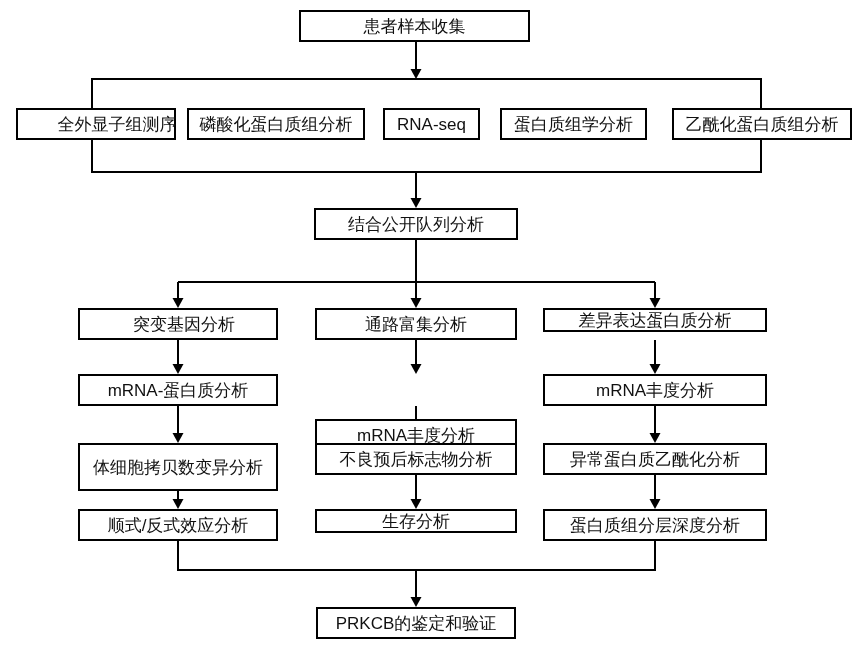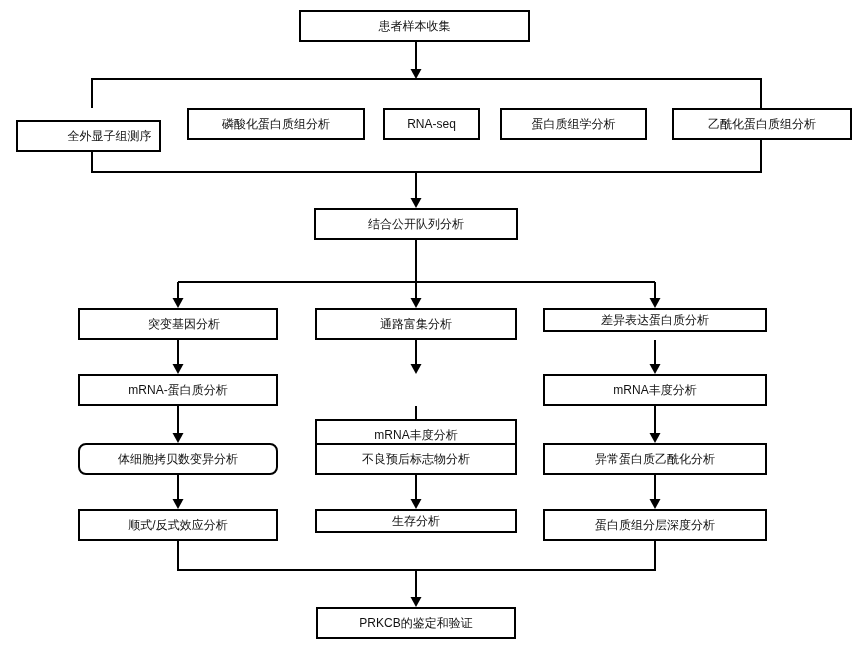--- a/index.html
+++ b/index.html
@@ -21,21 +21,21 @@
     top: 0;
     width: 865px;
     height: 650px;
   }
   .node {
     position: absolute;
     box-sizing: border-box;
     border: 2px solid #000000;
     background: #ffffff;
     color: #111111;
-    font-size: 12px;
+    font-size: 17px;
     line-height: 1;
     display: flex;
     align-items: center;
     justify-content: center;
     white-space: nowrap;
     text-align: center;
   }
 </style>
 </head>
 <body>
@@ -91,31 +91,31 @@
       <path d="M410.5,499 L421.5,499 L416,509 Z"></path>
       <path d="M649.5,364 L660.5,364 L655,374 Z"></path>
       <path d="M649.5,433 L660.5,433 L655,443 Z"></path>
       <path d="M649.5,499 L660.5,499 L655,509 Z"></path>
       <path d="M410.5,597 L421.5,597 L416,607 Z"></path>
     </g>
   </svg>
 
   <div class="node" style="left:299px; top:10px; width:231px; height:32px;">患者样本收集</div>
 
-  <div class="node" style="left:16px; top:120px; width:145px; height:32px;padding-left:42px;">全外显子组测序</div>
+  <div class="node" style="left:16px; top:108px; width:160px; height:32px;padding-left:42px;">全外显子组测序</div>
   <div class="node" style="left:187px; top:108px; width:178px; height:32px;">磷酸化蛋白质组分析</div>
   <div class="node" style="left:383px; top:108px; width:97px; height:32px;">RNA-seq</div>
   <div class="node" style="left:500px; top:108px; width:147px; height:32px;">蛋白质组学分析</div>
   <div class="node" style="left:672px; top:108px; width:180px; height:32px;">乙酰化蛋白质组分析</div>
 
   <div class="node" style="left:314px; top:208px; width:204px; height:32px;">结合公开队列分析</div>
 
   <div class="node" style="left:78px; top:308px; width:200px; height:32px;padding-left:12px;">突变基因分析</div>
   <div class="node" style="left:78px; top:374px; width:200px; height:32px;">mRNA-蛋白质分析</div>
-  <div class="node" style="left:78px; top:443px; width:200px; height:32px;border-radius:8px;">体细胞拷贝数变异分析</div>
+  <div class="node" style="left:78px; top:443px; width:200px; height:48px;">体细胞拷贝数变异分析</div>
   <div class="node" style="left:78px; top:509px; width:200px; height:32px;">顺式/反式效应分析</div>
 
   <div class="node" style="left:315px; top:308px; width:202px; height:32px;">通路富集分析</div>
   <div class="node" style="left:315px; top:374px; width:202px; height:32px;margin-top:45px;">mRNA丰度分析</div>
   <div class="node" style="left:315px; top:443px; width:202px; height:32px;">不良预后标志物分析</div>
   <div class="node" style="left:315px; top:509px; width:202px; height:24px;">生存分析</div>
 
   <div class="node" style="left:543px; top:308px; width:224px; height:24px;">差异表达蛋白质分析</div>
   <div class="node" style="left:543px; top:374px; width:224px; height:32px;">mRNA丰度分析</div>
   <div class="node" style="left:543px; top:443px; width:224px; height:32px;">异常蛋白质乙酰化分析</div>

